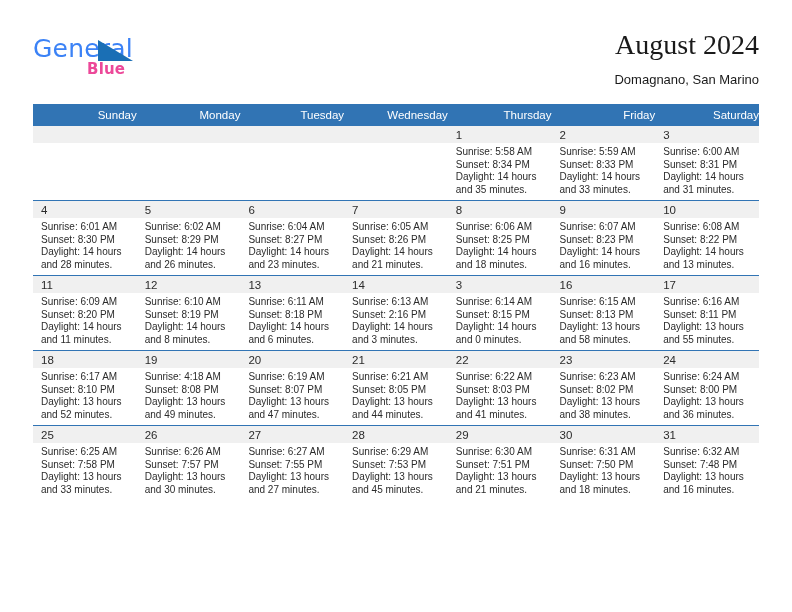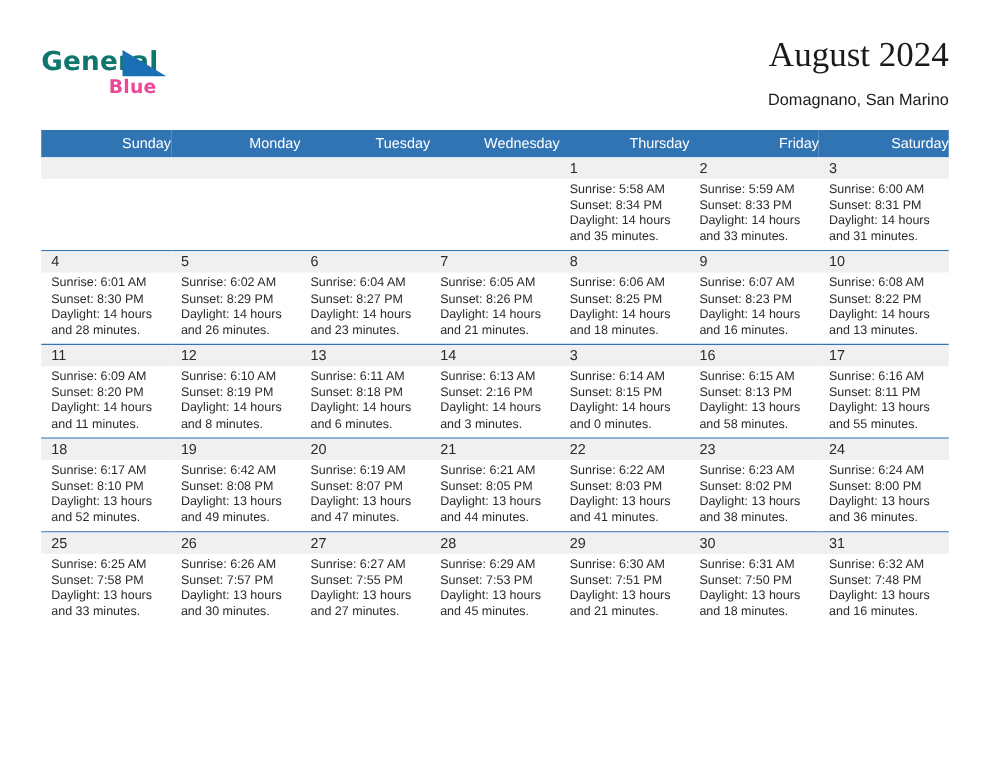--- a/index.html
+++ b/index.html
@@ -33,25 +33,25 @@
     position: absolute;
     left: 33px;
     top: 38px;
     width: 130px;
     height: 46px;
   }
   .logo-general {
     position: absolute;
     left: 0;
     top: 0;
-    font-size: 21px;
+    font-size: 25px;
     letter-spacing: 0.2px;
-    color: #0f766e;
+    color: #3b82f6;
     font-family: "DejaVu Sans", sans-serif;
-    font-weight: 700;
+    font-weight: 400;
     line-height: 22px;
   }
   .logo-blue {
     position: absolute;
     left: 54px;
     top: 20px;
     font-size: 15px;
     letter-spacing: 0.2px;
     color: #ec4899;
     font-family: "DejaVu Sans", sans-serif;
@@ -403,21 +403,21 @@
                 <div>Sunset: 8:10 PM</div>
                 <div>Daylight: 13 hours</div>
                 <div>and 52 minutes.</div>
               </div>
             </div>
           </td>
           <td>
             <div class="day-cell-inner">
               <div class="daynum-strip">19</div>
               <div class="cell-body">
-                <div>Sunrise: 6:42 AM</div>
+                <div>Sunrise: 4:18 AM</div>
                 <div>Sunset: 8:08 PM</div>
                 <div>Daylight: 13 hours</div>
                 <div>and 49 minutes.</div>
               </div>
             </div>
           </td>
           <td>
             <div class="day-cell-inner">
               <div class="daynum-strip">20</div>
               <div class="cell-body">

